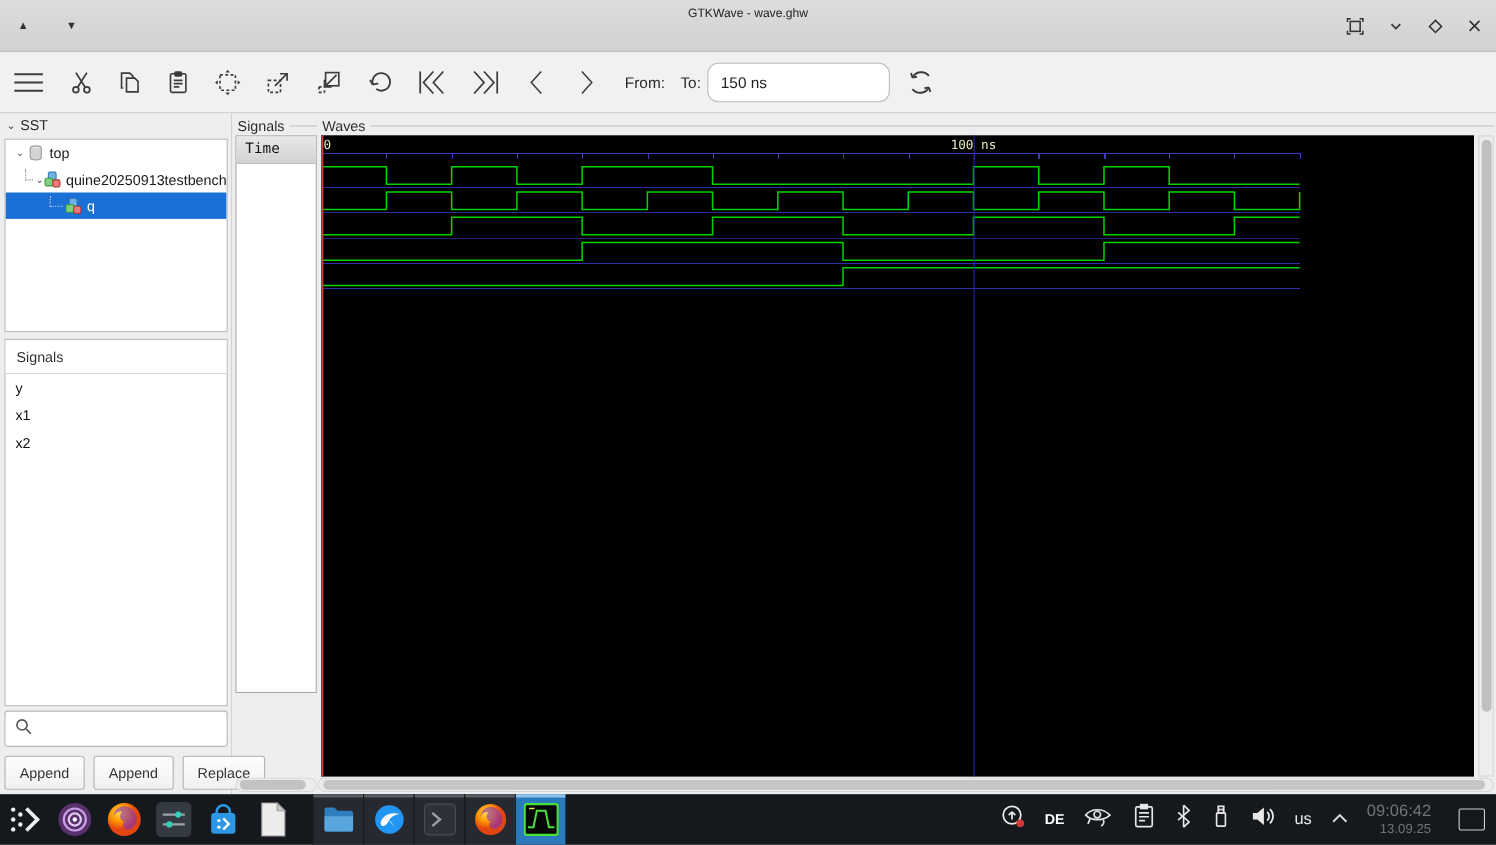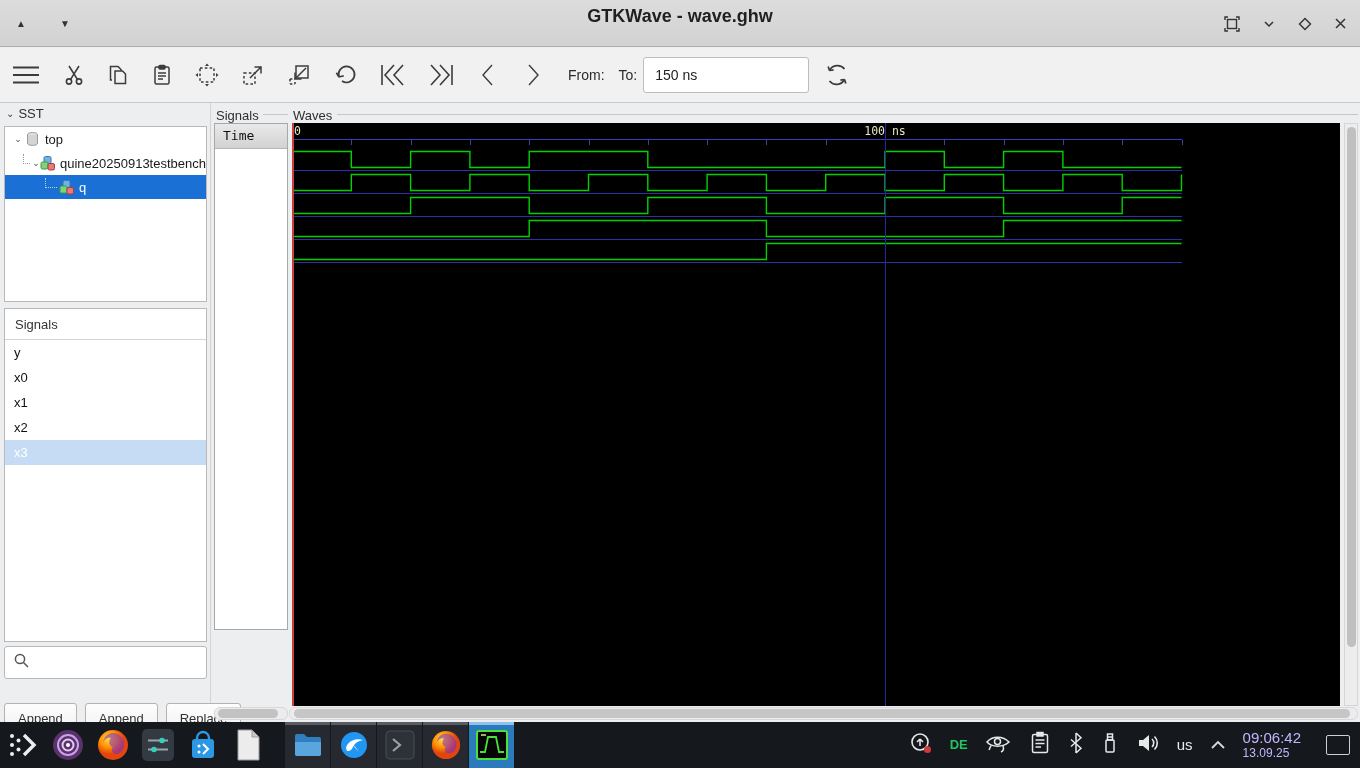--- a/index.html
+++ b/index.html
@@ -7,21 +7,21 @@
   body { font-family:"Liberation Sans", sans-serif; }
   .screen { position:relative; width:1360px; height:768px; background:#edeef0; }
 
   
   .titlebar { position:absolute; left:0; top:0; width:1360px; height:47px;
     background:linear-gradient(#dcdcdc,#d2d2d2); border-bottom:1px solid #aeaeae; }
   .tb-left { position:absolute; left:10px; top:0; height:47px; display:flex; align-items:center; gap:22px; }
   .tb-tri { width:22px; height:22px; display:flex; align-items:center; justify-content:center;
     font-size:10px; color:#333; cursor:default; }
   .tb-center { position:absolute; left:0; right:0; top:6px; text-align:center; }
-  .tb-title { font-size:18px; font-weight:700; color:#202020; }
+  .tb-title { font-size:11px; font-weight:400; color:#202020; }
   .tb-sub { font-size:11px; color:#636363; margin-top:2px; }
   .tb-right { position:absolute; right:12px; top:0; height:47px; display:flex; align-items:center; gap:20px; }
   .tb-btn svg { display:block; }
 
   
   .toolbar { position:absolute; left:0; top:48px; width:1360px; height:55px;
     background:#f1f1f2; border-bottom:1px solid #c9c9c9; display:flex; align-items:center; }
   .ti { display:flex; align-items:center; justify-content:center; height:40px; }
   .ti svg { display:block; }
   .t-label { font-size:14px; color:#2b2b2b; }
@@ -46,21 +46,21 @@
   .icon16 { width:16px; height:16px; display:inline-block; margin-right:4px; }
 
   .siglist-box { left:4px; top:205px; width:203px; height:334px; overflow:hidden; }
   .siglist-header { height:31px; line-height:31px; padding-left:10px; font-size:13px; color:#333;
     border-bottom:1px solid #d4d4d4; background:#fff; }
   .siglist-row { height:25px; line-height:25px; padding-left:9px; font-size:13px; color:#111; }
   .siglist-row.sel { background:#c6dcf4; color:#fff; }
 
   .search-box { position:absolute; left:4px; top:543px; width:203px; height:33px; background:#fff;
     border:1px solid #b9b9b9; border-radius:3px; display:flex; align-items:center; padding-left:8px; }
-  .btn-row { position:absolute; left:4px; top:600px; display:flex; gap:8px; }
+  .btn-row { position:absolute; left:4px; top:584px; display:flex; gap:8px; }
   .gbtn { height:31px; padding:0 13px; background:linear-gradient(#fdfdfd,#f1f1f1);
     border:1px solid #b3b3b3; border-radius:3px; font-size:13px; color:#333;
     font-family:"Liberation Sans",sans-serif; }
 
   
   .sigcol-label { position:absolute; left:216px; top:3px; }
   .flabel-line { position:absolute; top:11px; height:1px; background:#c6c6c6; }
   .sigcol-box { left:214px; top:20px; width:74px; height:507px; background:#fff; border:1px solid #a8a8a8; overflow:hidden; }
   .time-header { height:25px; background:linear-gradient(#e9e9e9,#d2d2d2); border-bottom:1px solid #b5b5b5;
     font-family:"DejaVu Sans Mono", monospace; font-size:13px; color:#111; padding:4px 0 0 8px; }
@@ -86,22 +86,22 @@
   .taskbar { position:absolute; left:0; top:722px; width:1360px; height:46px; background:#15181d;
     display:flex; align-items:center; }
   .launch { width:45px; height:46px; display:flex; align-items:center; justify-content:center; }
   .winbtn { width:46px; height:46px; background:#262a30; border-left:1px solid #15181d;
     display:flex; align-items:center; justify-content:center; position:relative; }
   .winbtn::before { content:""; position:absolute; left:0; top:0; width:100%; height:3px; background:#595d63; }
   .winbtn.active { background:#2a7abc; }
   .winbtn.active::before { background:#8fc1ec; }
   .tray { margin-left:auto; display:flex; align-items:center; gap:17px; padding-right:10px; }
   .tray-txt { color:#e9e9e9; font-size:15px; }
-  .tray-de { color:#22c55e; font-size:13px; font-weight:700; }
-  .clock { text-align:left; color:#c4b5fd; line-height:1.15; }
+  .tray-de { color:#ffffff; font-size:13px; font-weight:700; }
+  .clock { text-align:right; color:#737373; line-height:1.15; }
   .clock .t { font-size:15px; }
   .clock .d { font-size:12px; }
   .showdesk { width:24px; height:20px; border:1px solid #cfcfcf; border-radius:2px; background:transparent; margin-left:8px; }
 </style>
 </head>
 <body>
 
 <div class="screen">
 
   <div class="titlebar">
@@ -203,21 +203,21 @@
         <path d="M15 3 L6 13 L15 23"></path>
       </svg>
     </div>
     <div class="ti" style="width:46px">
       <svg width="22" height="26" viewBox="0 0 22 26" fill="none" stroke="#3c3c3c" stroke-width="1.4">
         <path d="M7 3 L16 13 L7 23"></path>
       </svg>
     </div>
     <span class="t-label" style="margin-left:12px">From:</span>
     <span class="t-label" style="margin-left:14px">To:</span>
-    <input class="t-input" style="width: 166px; margin-left: 6px;" value="150 ns">
+    <input class="t-input" style="width: 166px; margin-left: 6px; border-radius: 10px;" value="150 ns">
     <div class="ti" style="width:56px">
       <svg width="28" height="28" viewBox="0 0 28 28" fill="none" stroke="#3c3c3c" stroke-width="1.7">
         <path d="M21.5 8 A 9 9 0 0 0 6.5 9.5 M6.5 20 A 9 9 0 0 0 21.5 18.5"></path>
         <path d="M6.5 9.5 L5.2 5.4 M6.5 9.5 L10.6 8.8 M21.5 18.5 L22.8 22.6 M21.5 18.5 L17.4 19.2"></path>
       </svg>
     </div>
   </div>
 
   <div class="main">
     <div class="vsep"></div>
@@ -260,24 +260,22 @@
             </svg>
         </span>
         <span>q</span>
       </div>
     </div>
 
     <div class="box siglist-box">
       <div class="siglist-header">Signals</div>
       <div id="signals-list">
           <div class="siglist-row">y</div>
-          <div class="siglist-row">x0</div>
           <div class="siglist-row">x1</div>
           <div class="siglist-row">x2</div>
-          <div class="siglist-row sel">x3</div>
         </div>
     </div>
 
     <div class="search-box">
       <span>
         <svg width="17" height="17" viewBox="0 0 17 17" fill="none" stroke="#555" stroke-width="1.5">
             <circle cx="7" cy="7" r="4.6"></circle>
             <path d="M10.5 10.5 L15 15"></path>
           </svg>
       </span>

